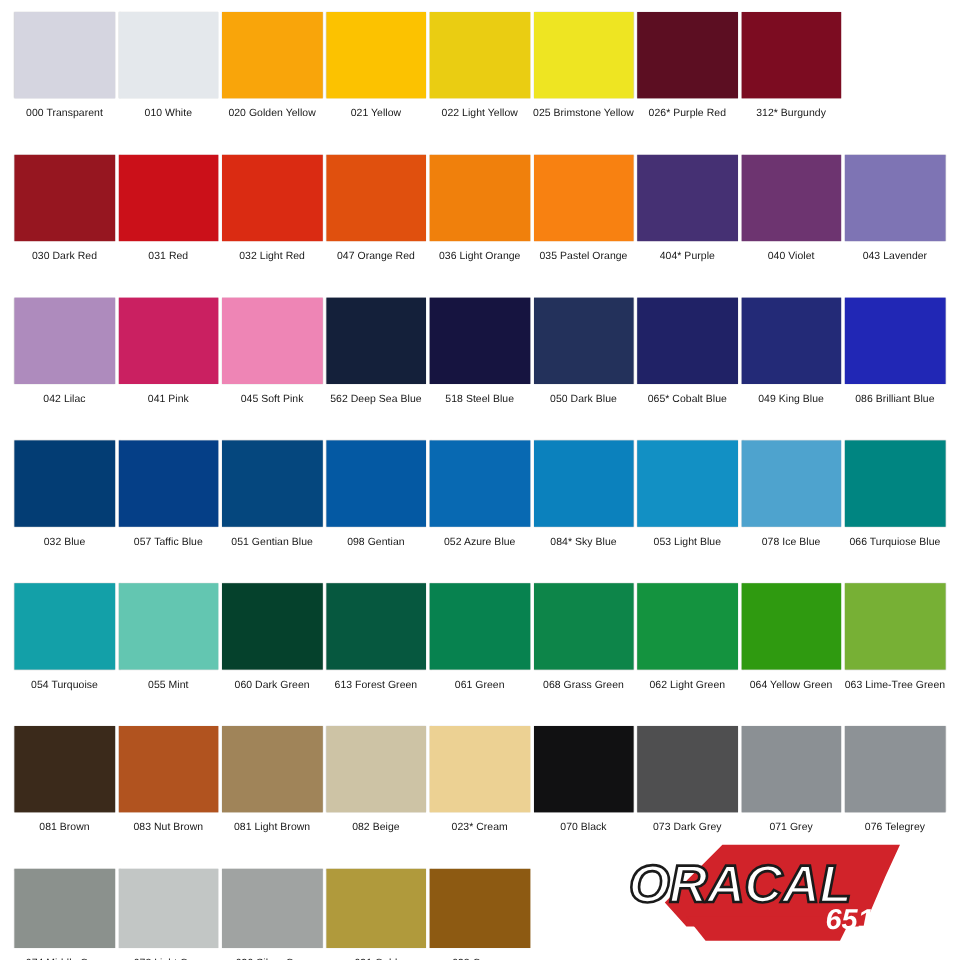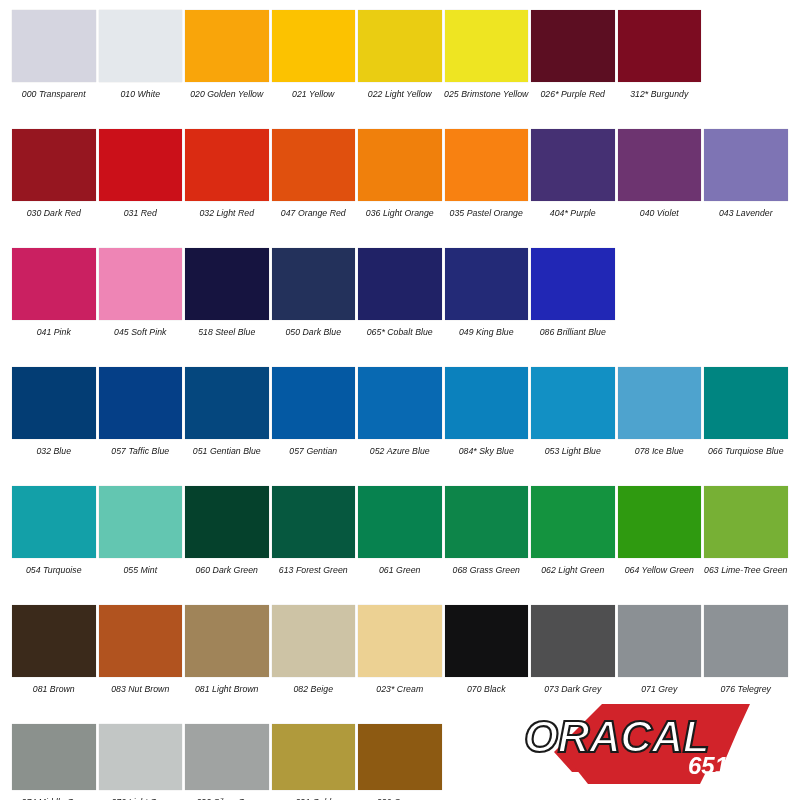--- a/index.html
+++ b/index.html
@@ -28,21 +28,20 @@
     width: 776px;
     height: 118px;
     margin: 0 0 1px 0;
     gap: 3px;
   }
   .cell {
     width: 83.5px;
     display: flex;
     flex-direction: column;
     align-items: center;
-    font-style: italic;
   }
   .swatch {
     width: 83.5px;
     height: 72px;
     display: block;
     box-shadow: 0 0 1px rgba(0,0,0,0.22);
   }
   .label {
     margin-top: 7px;
     font-size: 8.7px;
@@ -152,28 +151,36 @@
           <div class="swatch" style="background: rgb(109, 52, 112);"></div>
           <div class="label">040 Violet</div>
         </div>
         <div class="cell">
           <div class="swatch" style="background: rgb(126, 116, 180);"></div>
           <div class="label">043 Lavender</div>
         </div>
       </div>
       <div class="row">
         <div class="cell">
+          <div class="swatch" style="background: rgb(174, 139, 189);"></div>
+          <div class="label">042 Lilac</div>
+        </div>
+        <div class="cell">
           <div class="swatch" style="background: rgb(202, 32, 97);"></div>
           <div class="label">041 Pink</div>
         </div>
         <div class="cell">
           <div class="swatch" style="background: rgb(238, 133, 181);"></div>
           <div class="label">045 Soft Pink</div>
         </div>
         <div class="cell">
+          <div class="swatch" style="background: rgb(20, 32, 58);"></div>
+          <div class="label">562 Deep Sea Blue</div>
+        </div>
+        <div class="cell">
           <div class="swatch" style="background: rgb(22, 20, 64);"></div>
           <div class="label">518 Steel Blue</div>
         </div>
         <div class="cell">
           <div class="swatch" style="background: rgb(35, 49, 91);"></div>
           <div class="label">050 Dark Blue</div>
         </div>
         <div class="cell">
           <div class="swatch" style="background: rgb(32, 34, 102);"></div>
           <div class="label">065* Cobalt Blue</div>
@@ -195,21 +202,21 @@
         <div class="cell">
           <div class="swatch" style="background: rgb(5, 63, 135);"></div>
           <div class="label">057 Taffic Blue</div>
         </div>
         <div class="cell">
           <div class="swatch" style="background: rgb(5, 71, 126);"></div>
           <div class="label">051 Gentian Blue</div>
         </div>
         <div class="cell">
           <div class="swatch" style="background: rgb(4, 89, 163);"></div>
-          <div class="label">057 Gentian</div>
+          <div class="label">098 Gentian</div>
         </div>
         <div class="cell">
           <div class="swatch" style="background: rgb(8, 105, 178);"></div>
           <div class="label">052 Azure Blue</div>
         </div>
         <div class="cell">
           <div class="swatch" style="background: rgb(11, 129, 189);"></div>
           <div class="label">084* Sky Blue</div>
         </div>
         <div class="cell">

